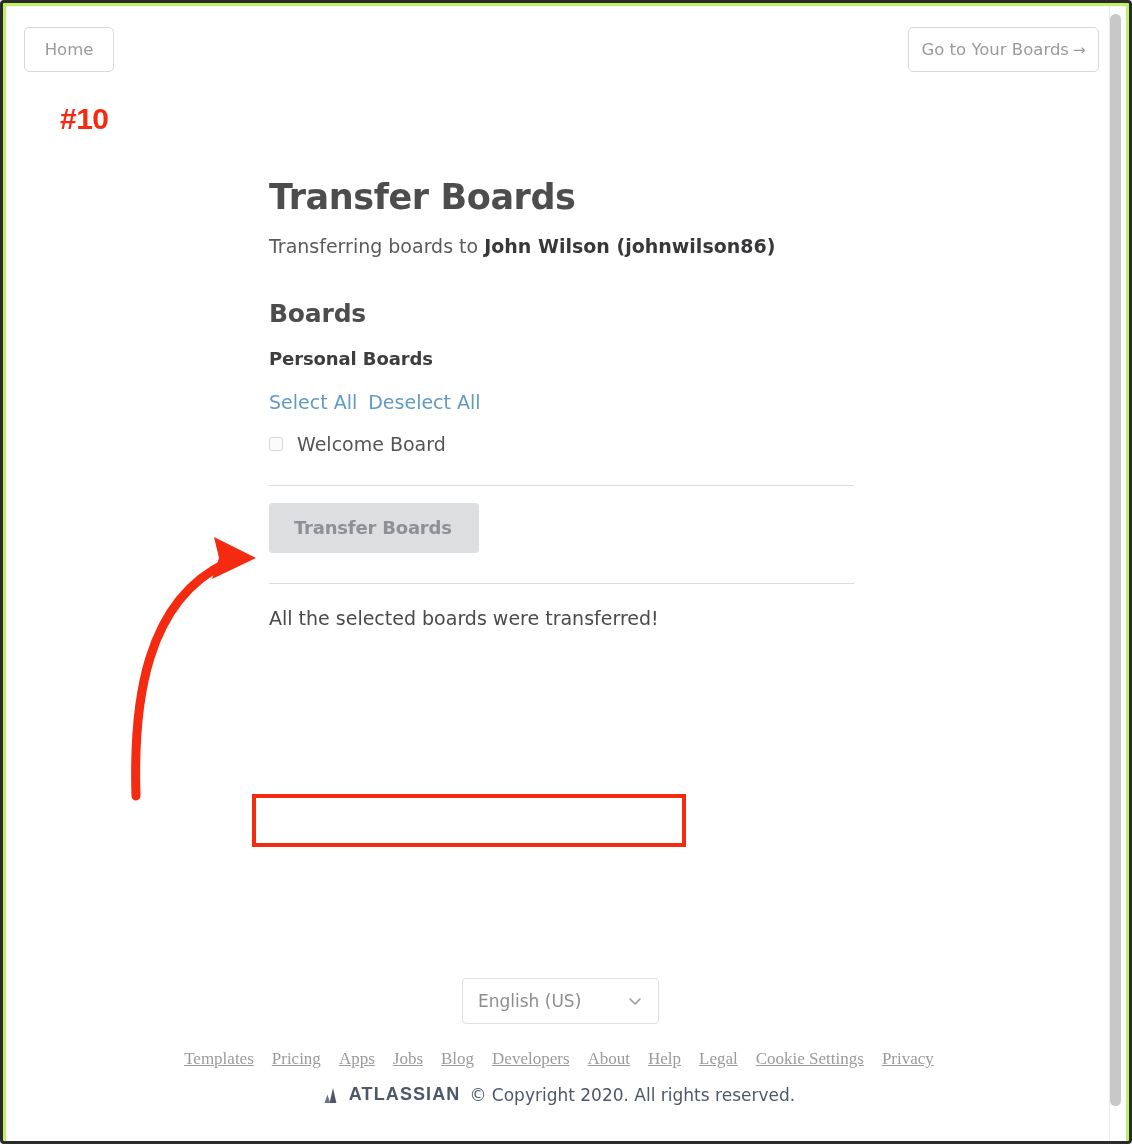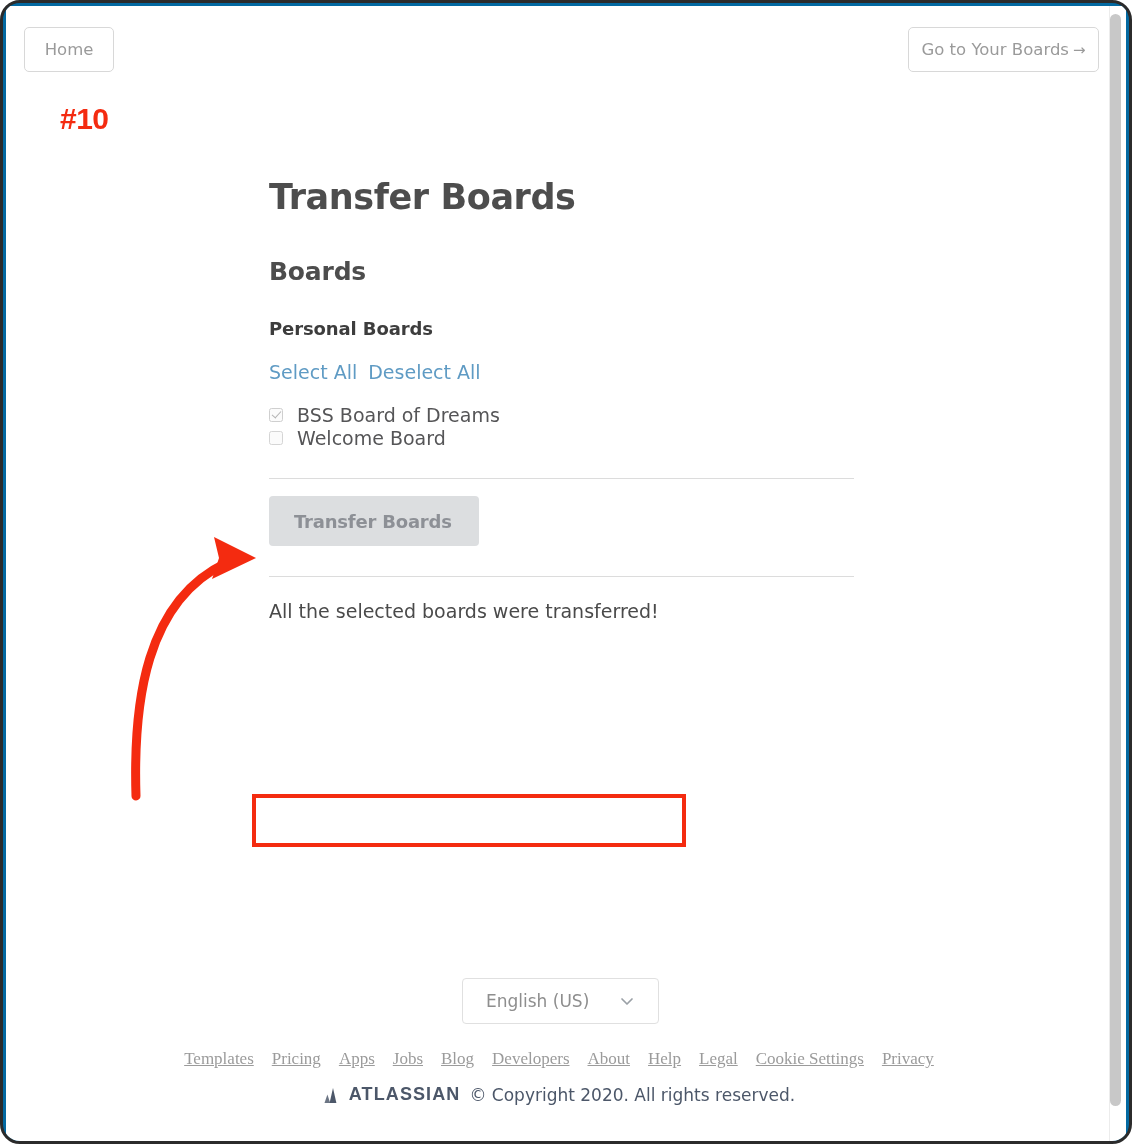--- a/index.html
+++ b/index.html
@@ -9,22 +9,22 @@
     background: #ffffff;
     font-family: "DejaVu Sans", "Liberation Sans", sans-serif;
     overflow: hidden;
   }
 
   #window-frame {
     position: absolute;
     left: 0; top: 0;
     width: 1132px; height: 1144px;
     border: 3px solid #2b2b2b;
-    border-radius: 20px;
-    background: #0369a1;
+    border-radius: 4px;
+    background: #bef264;
     overflow: hidden;
   }
 
   
   #scrollbar-track {
     position: absolute;
     right: 3px; top: 3px;
     width: 17px; height: 1138px;
     background: #ffffff;
     border-left: 1px solid #ececec;
@@ -167,21 +167,21 @@
     margin-left: 17px;
     font-size: 19px;
     color: #4f4f4f;
     line-height: 1.32;
   }
   .cb-label b { color: #303030; font-weight: 700; }
 
   #hide-boards-row { margin-top: 28px; }
 
   #personal-boards-label {
-    margin-top: 32px;
+    margin-top: 20px;
     font-size: 18px;
     font-weight: 700;
     color: #3d3d3d;
     letter-spacing: -0.1px;
   }
 
   #select-links {
     margin-top: 22px;
     font-size: 19px;
     color: #5f9bc4;
@@ -278,21 +278,21 @@
   }
   #language-select {
     position: absolute;
     left: 456px; top: 12px;
     width: 197px; height: 46px;
     border: 1px solid #e0e0e0;
     border-radius: 4px;
     background: #ffffff;
     display: flex;
     align-items: center;
-    padding: 0 23px;
+    padding: 0 15px;
     cursor: pointer;
   }
   #language-select-value {
     font-size: 17px;
     color: #8e8e8e;
     flex: 1;
   }
   #chevron-down-icon {
     width: 16px; height: 16px;
     display: block;
@@ -353,35 +353,34 @@
         <span class="arrow-glyph">→</span>
       </div>
     </div>
 
     <div id="annotation-number">#10</div>
 
     <div id="content">
 
       <h1 id="page-title">Transfer Boards</h1>
 
+      <p id="transfer-subtitle">
+        <span>Transferring boards to </span><b>John Wilson (johnwilson86)</b>
+      </p>
 
       <div id="boards-heading">Boards</div>
 
 
       <div id="personal-boards-label">Personal Boards</div>
 
       <div id="select-links">
         <span>Select All</span><span class="gap"></span><span>Deselect All</span>
       </div>
 
       <div id="board-list">
-        <div class="board-row">
-          <div class="cb disabled-checked"></div>
-          <span class="board-name">BSS Board of Dreams</span>
-        </div>
         <div class="board-row">
           <div class="cb disabled-empty"></div>
           <span class="board-name">Welcome Board</span>
         </div>
       </div>
 
       <hr class="divider" id="divider-1">
 
 
       <button id="transfer-boards-button">Transfer Boards</button>

